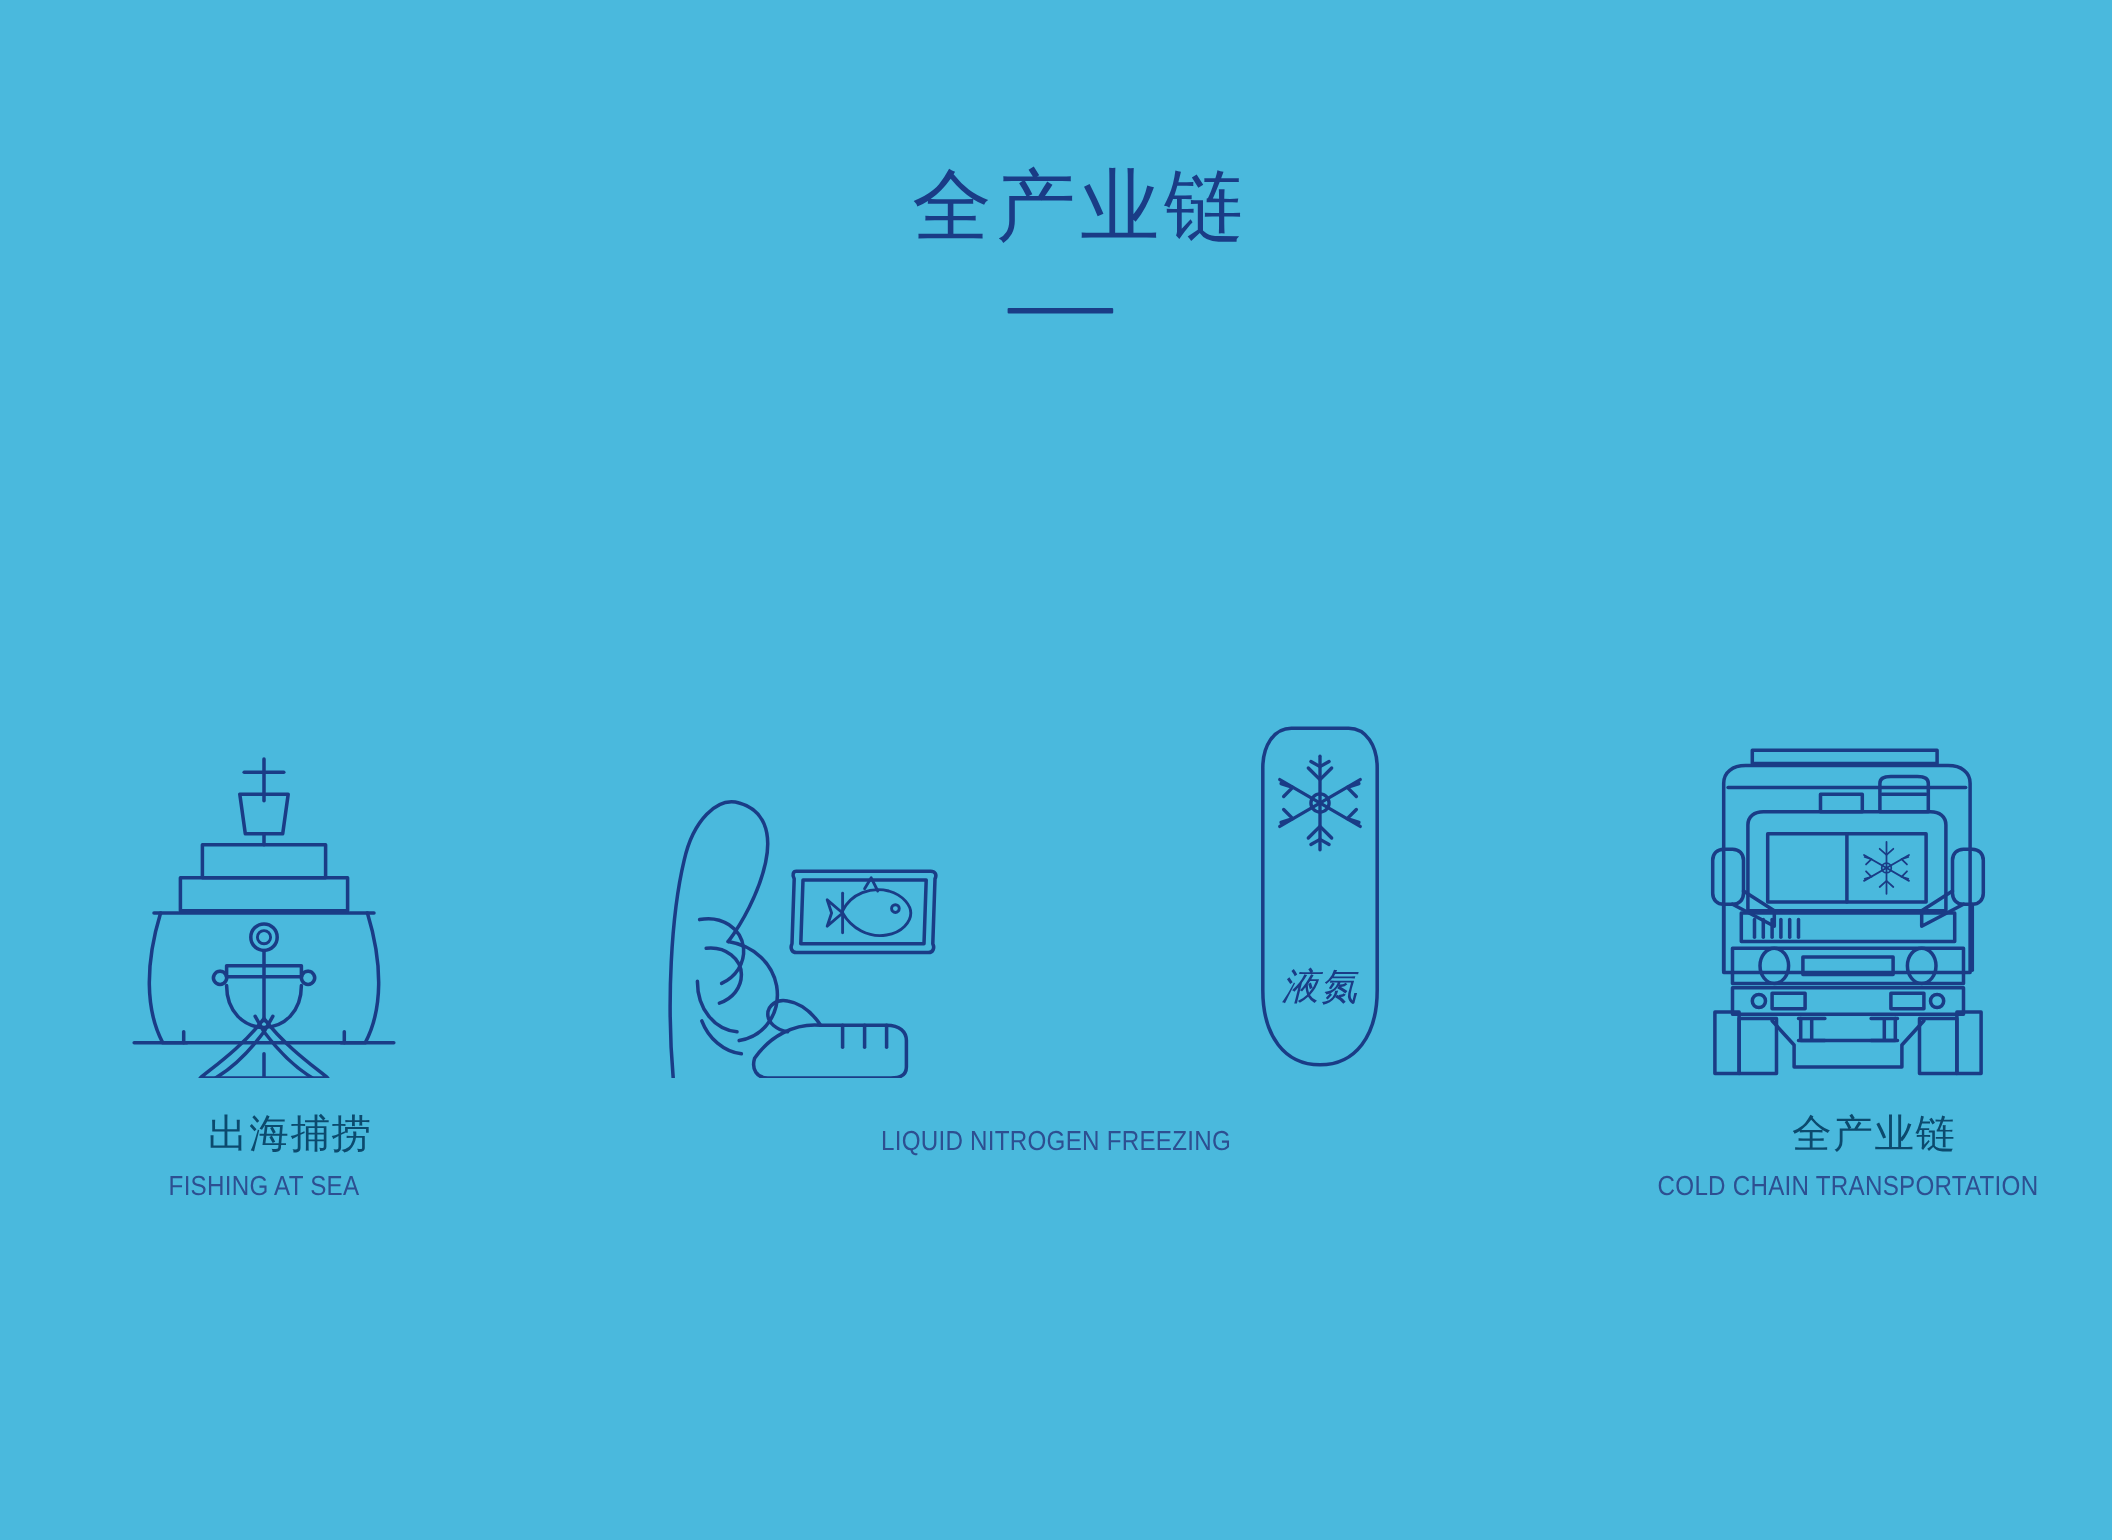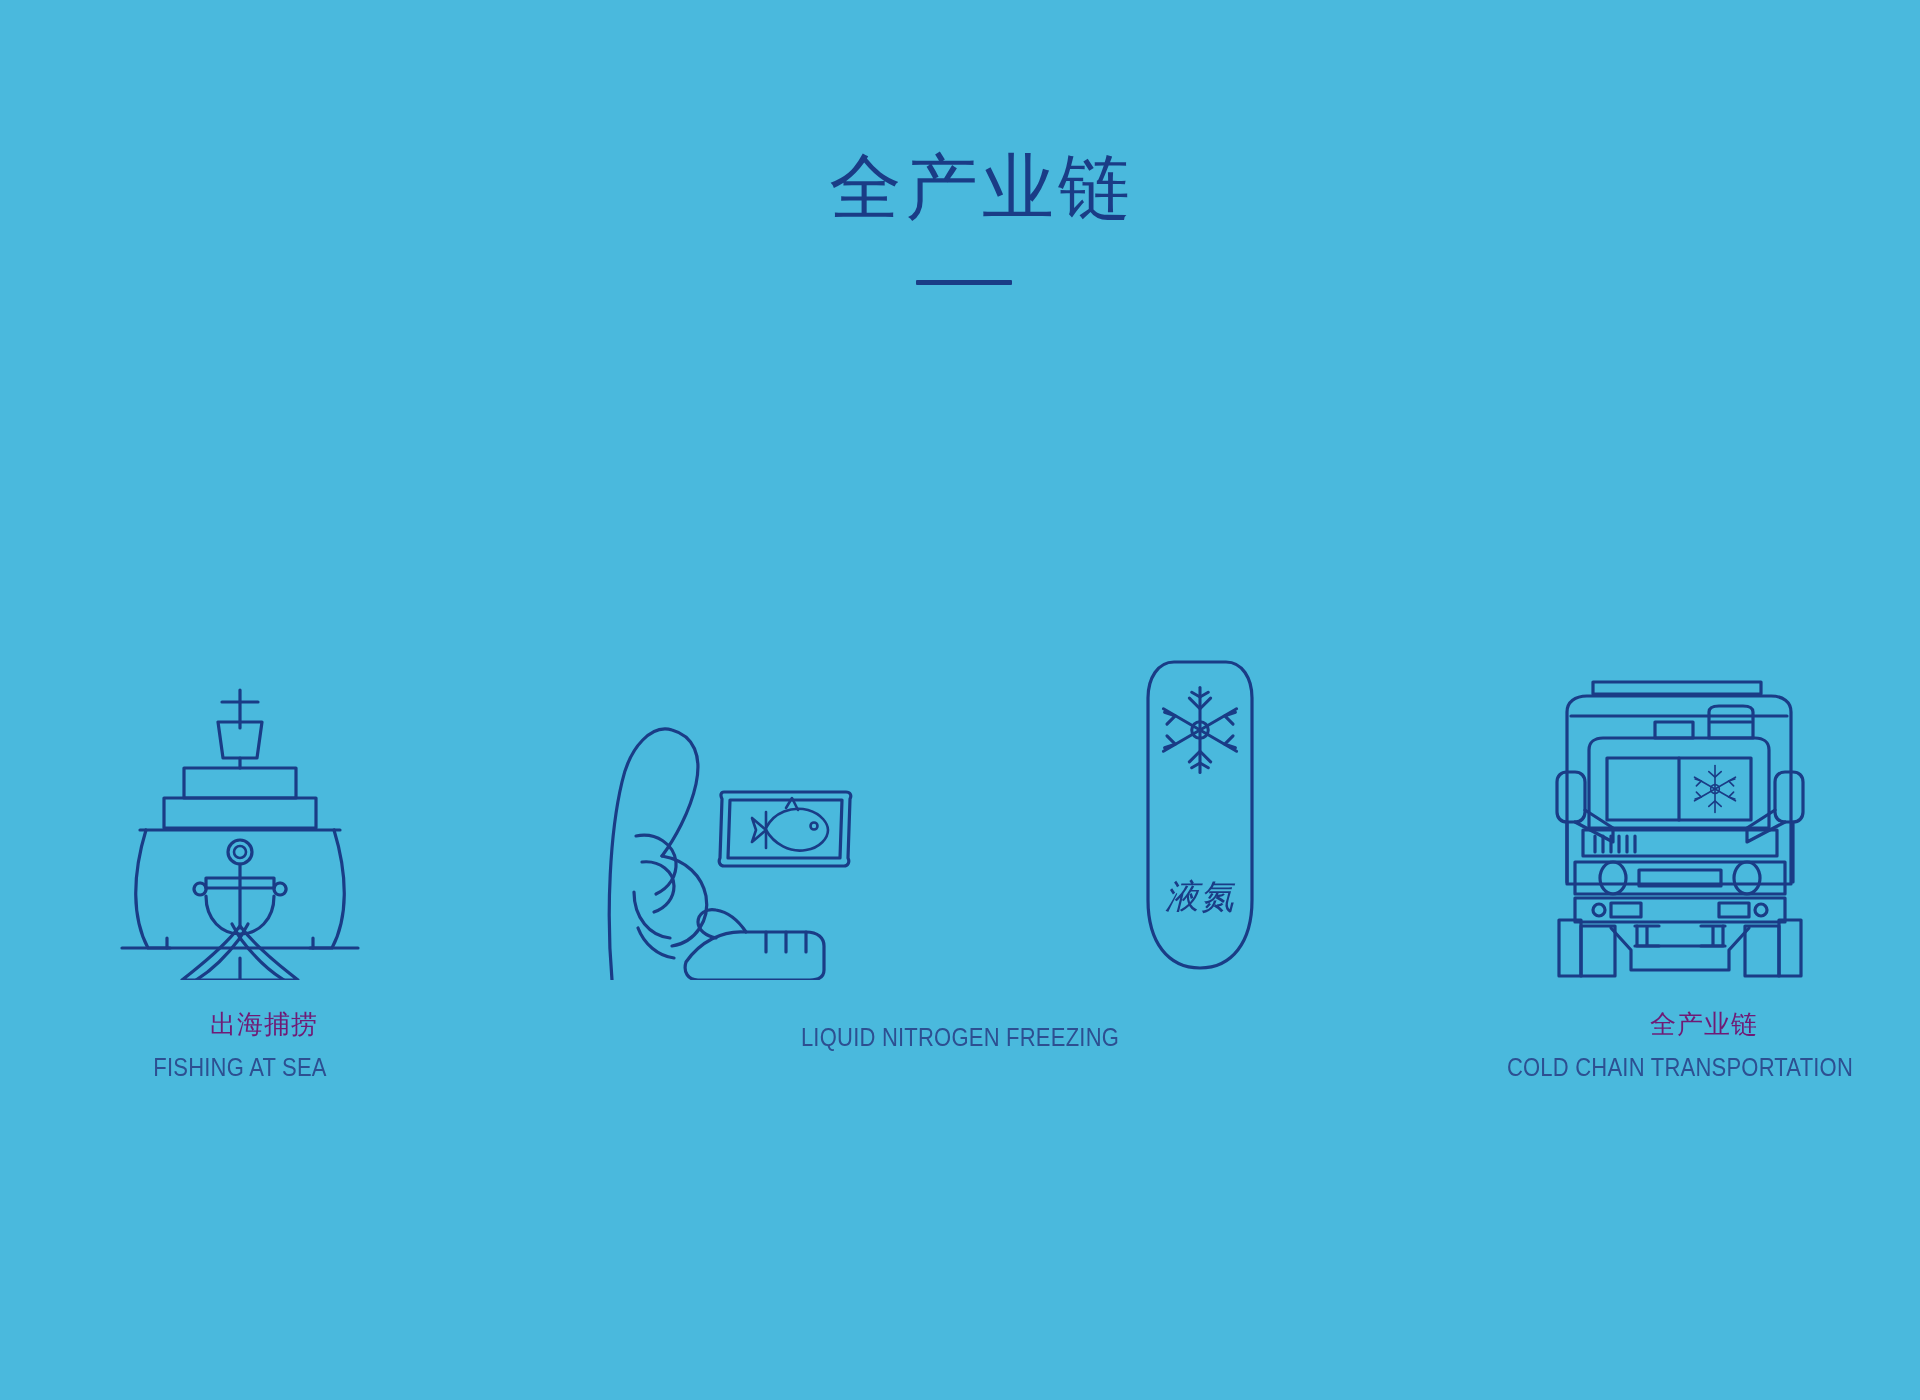--- a/index.html
+++ b/index.html
@@ -89,23 +89,23 @@
     left: 0;
     width: 1920px;
     display: flex;
     justify-content: space-between;
   }
   .label-cell {
     width: 480px;
     text-align: center;
   }
   .label-cn {
-    color: #701a75;
+    color: #0c4a6e;
     font-family: "Liberation Sans", "DejaVu Sans", sans-serif;
-    font-size: 26px;
+    font-size: 36px;
     letter-spacing: 0.04em;
     line-height: 1.15;
     white-space: nowrap;
     padding-left: 48px;
   }
   .label-en {
     color: #2d4f91;
     font-family: "Liberation Sans Narrow", "Liberation Sans", "DejaVu Sans", sans-serif;
     font-size: 25px;
     letter-spacing: 0.01em;

